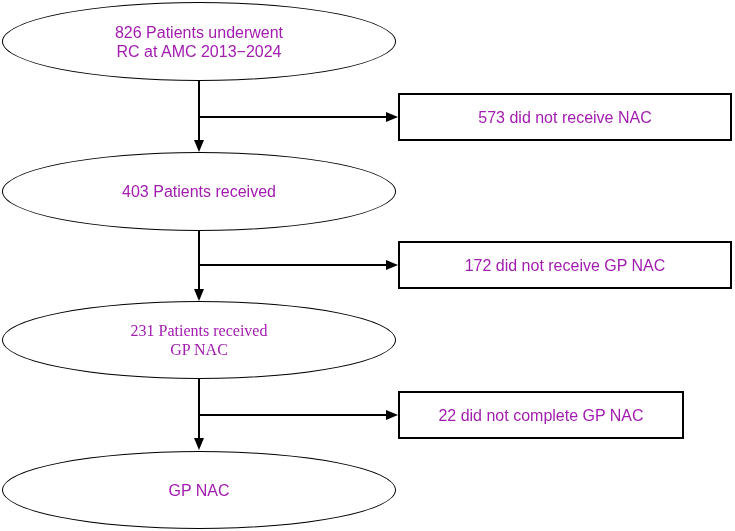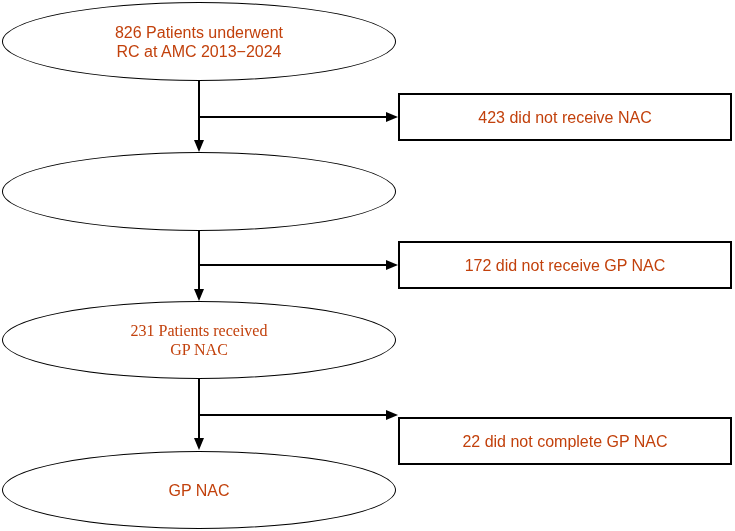--- a/index.html
+++ b/index.html
@@ -2,21 +2,21 @@
 <html><head>
 <meta charset="utf-8">
 <style>
   html, body { margin: 0; padding: 0; background: #ffffff; }
   .canvas {
     position: relative;
     width: 735px;
     height: 531px;
     background: #ffffff;
     font-family: "Liberation Sans", sans-serif;
-    color: #c2410c;
+    color: #a21caf;
     overflow: hidden;
   }
   .connectors {
     position: absolute;
     left: 0; top: 0;
     width: 735px; height: 531px;
   }
   .connectors line { stroke: #000000; stroke-width: 2; }
   .connectors polygon { fill: #000000; stroke: none; }
   .node {
@@ -38,21 +38,21 @@
   .rect {
     border: 2px solid #000000;
   }
   
   #e1 { left: 2px;   top: 2px;   width: 394px; height: 79px; }
   #e2 { left: 2px;   top: 152px; width: 394px; height: 79px; }
   #e3 { left: 2px;   top: 301px; width: 394px; height: 78px; font-family: Liberation Serif, serif; }
   #e4 { left: 2px;   top: 451px; width: 394px; height: 78px; }
   #r1 { left: 398px; top: 93px;  width: 334px; height: 48px; }
   #r2 { left: 398px; top: 241px; width: 334px; height: 48px; }
-  #r3 { left: 398px; top: 391px; width: 334px; height: 48px; margin-top: 26px; }
+  #r3 { left: 398px; top: 391px; width: 286px; height: 48px; }
 </style>
 </head>
 <body>
 
 <div class="canvas">
 
   <svg class="connectors" viewBox="0 0 735 531" xmlns="http://www.w3.org/2000/svg" aria-hidden="true">
 
     <g>
       <line x1="199" y1="81" x2="199" y2="141"></line>
@@ -84,24 +84,25 @@
       <polygon points="386,410 386,420 398,415"></polygon>
     </g>
   </svg>
 
   <div id="e1" class="node ellipse">
     <div>826 Patients underwent</div>
     <div>RC at AMC 2013−2024</div>
   </div>
 
   <div id="r1" class="node rect">
-    <div>423 did not receive NAC</div>
+    <div>573 did not receive NAC</div>
   </div>
 
   <div id="e2" class="node ellipse">
+    <div>403 Patients received</div>
   </div>
 
   <div id="r2" class="node rect">
     <div>172 did not receive GP NAC</div>
   </div>
 
   <div id="e3" class="node ellipse">
     <div>231 Patients received</div>
     <div>GP NAC</div>
   </div>

